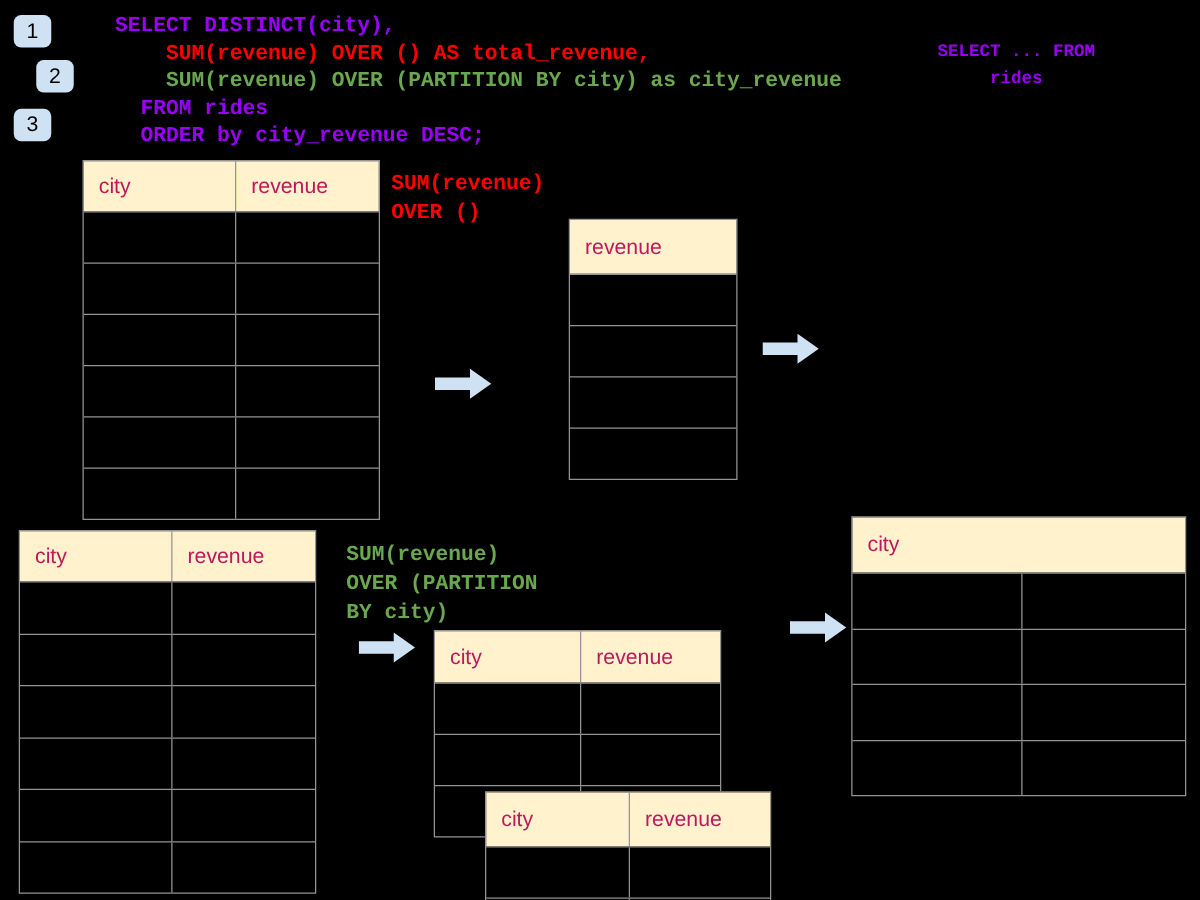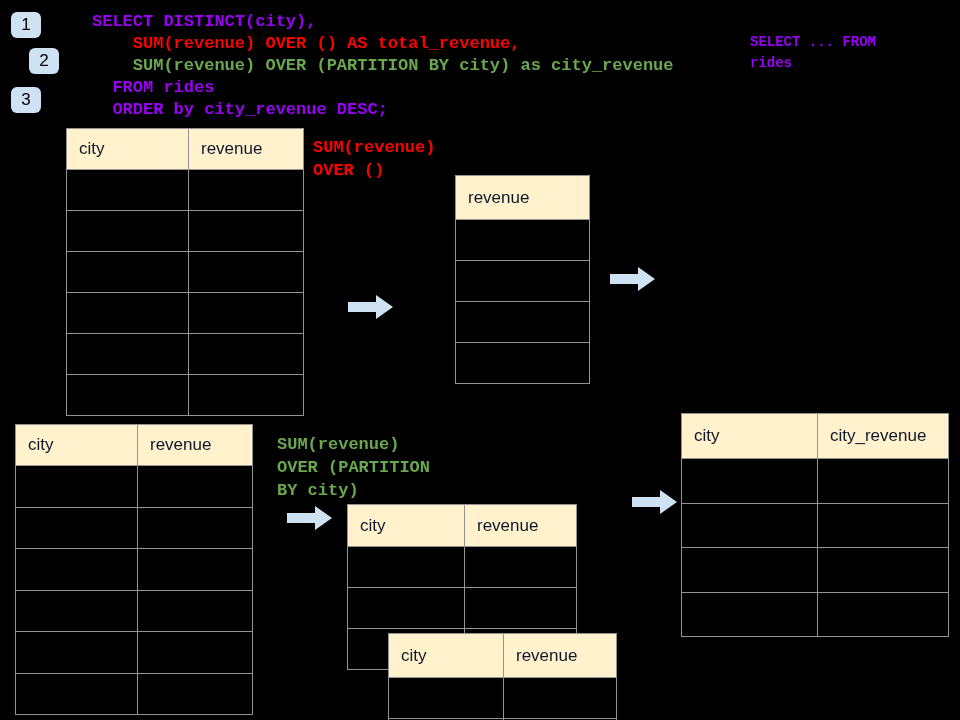--- a/index.html
+++ b/index.html
@@ -24,35 +24,36 @@
 
   .code{
     position:absolute;left:92px;top:11px;
     font:700 17px/22px "Liberation Mono","DejaVu Sans Mono",monospace;
     white-space:pre;
   }
   .context-note{
     position:absolute;left:750px;top:32px;color:var(--purple);
     font:700 14px/21px "Liberation Mono","DejaVu Sans Mono",monospace;
     white-space:pre-line;
+    text-align:center;
   }
   .annot{
     position:absolute;
     font:700 17px/23px "Liberation Mono","DejaVu Sans Mono",monospace;
     white-space:pre-line;
   }
   .annot.red{left:313px;top:136px;color:var(--red)}
   .annot.green{left:277px;top:433px;color:var(--green)}
 
   .tbl{position:absolute;border:1px solid var(--table-border)}
   .tbl.opaque{background:#000;z-index:2}
   .tbl .hrow{display:flex;background:var(--table-header-fill);height:var(--hh)}
   .tbl .hcell{
     display:flex;align-items:center;padding-left:12px;
-    font-size:17px;color:#0f172a;overflow:hidden;
+    font-size:17px;color:#be185d;overflow:hidden;
   }
   .tbl .hcell + .hcell,
   .tbl .bcell + .bcell{border-left:1px solid var(--table-border)}
   .tbl .brow{display:flex;height:var(--rh);border-top:1px solid var(--table-border)}
   .c1{width:var(--c1);flex:none}
   .cf{flex:1}
 
   .arrow{position:absolute;width:46px;height:26px}
   .arrow svg{display:block;width:100%;height:100%}
 </style>
@@ -186,21 +187,20 @@
       </div>
       <div class="brow">
         <div class="bcell c1"></div>
         <div class="bcell cf"></div>
       </div>
     </div>
 
   <div class="tbl" style="left:681px;top:413px;width:268px;--hh:44px;--rh:44.5px;--c1:135px">
       <div class="hrow">
         <div class="hcell c1">city</div>
-        <div class="hcell cf">city_revenue</div>
       </div>
       <div class="brow">
         <div class="bcell c1"></div>
         <div class="bcell cf"></div>
       </div>
       <div class="brow">
         <div class="bcell c1"></div>
         <div class="bcell cf"></div>
       </div>
       <div class="brow">

